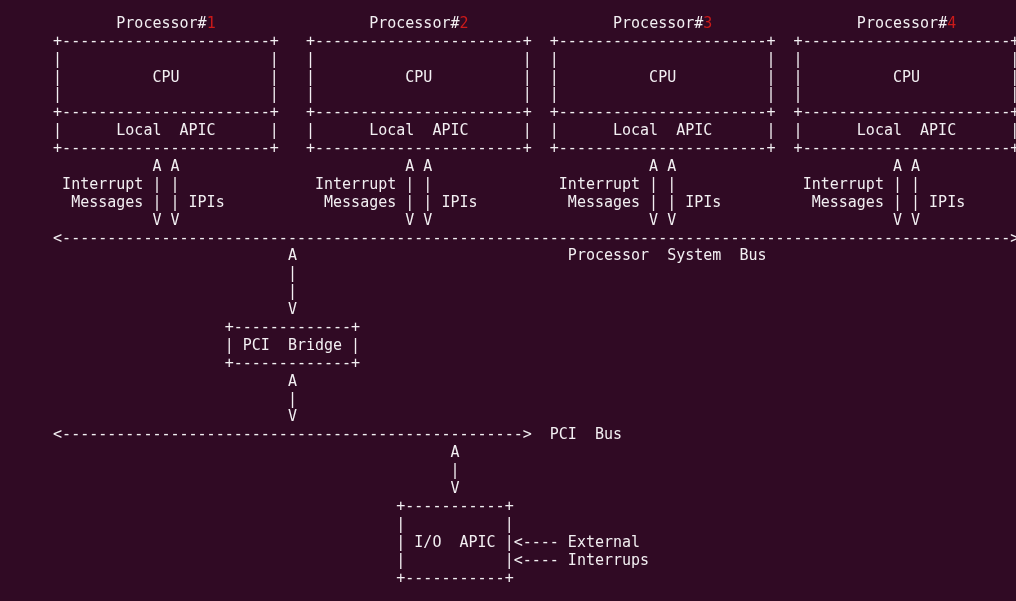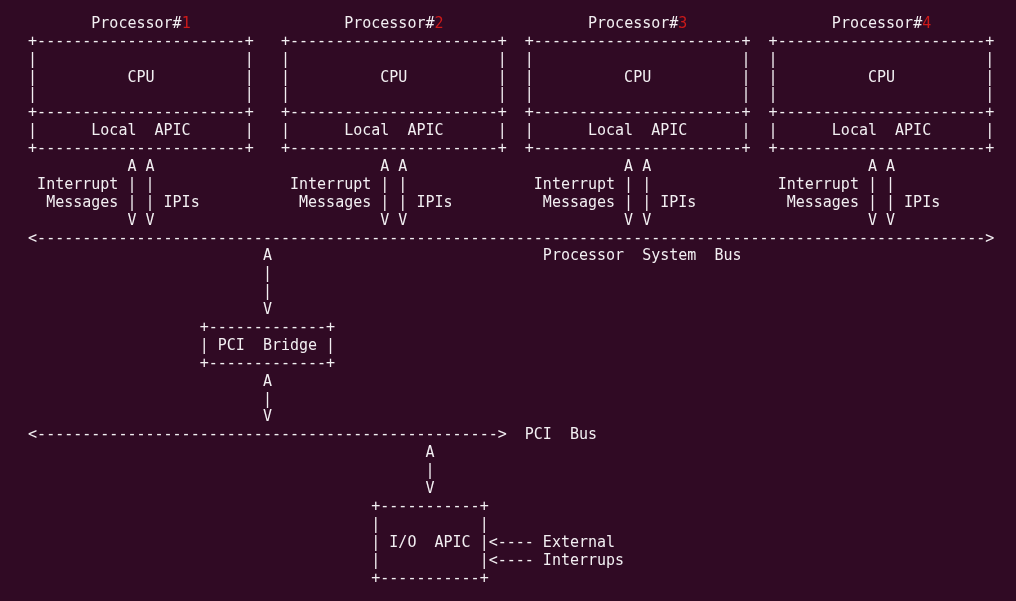--- a/index.html
+++ b/index.html
@@ -18,20 +18,21 @@
     margin: -3px 0 0 0;
     padding-left: 1px;
     font-family: "DejaVu Sans Mono", "Liberation Mono", monospace;
     font-size: 15px;
     color: #f2eff2;
   }
   .line {
     height: 17.9px;
     line-height: 17.9px;
     white-space: pre;
+    padding-left: 25px;
   }
   .red { color: #cc1a1a; }
 </style>
 </head>
 <body style="background: rgb(48, 10, 36);">
 
 <div class="terminal">
   <pre class="screen" id="screen" style="color: rgb(242, 239, 242);"><div class="line"></div><div class="line">          Processor#<span class="red" style="color: rgb(204, 26, 26);">1</span>                 Processor#<span class="red" style="color: rgb(204, 26, 26);">2</span>                Processor#<span class="red" style="color: rgb(204, 26, 26);">3</span>                Processor#<span class="red" style="color: rgb(204, 26, 26);">4</span></div><div class="line">   +-----------------------+   +-----------------------+  +-----------------------+  +-----------------------+</div><div class="line">   |                       |   |                       |  |                       |  |                       |</div><div class="line">   |          CPU          |   |          CPU          |  |          CPU          |  |          CPU          |</div><div class="line">   |                       |   |                       |  |                       |  |                       |</div><div class="line">   +-----------------------+   +-----------------------+  +-----------------------+  +-----------------------+</div><div class="line">   |      Local  APIC      |   |      Local  APIC      |  |      Local  APIC      |  |      Local  APIC      |</div><div class="line">   +-----------------------+   +-----------------------+  +-----------------------+  +-----------------------+</div><div class="line">              A A                         A A                        A A                        A A</div><div class="line">    Interrupt | |               Interrupt | |              Interrupt | |              Interrupt | |</div><div class="line">     Messages | | IPIs           Messages | | IPIs          Messages | | IPIs          Messages | | IPIs</div><div class="line">              V V                         V V                        V V                        V V</div><div class="line">   &lt;---------------------------------------------------------------------------------------------------------&gt;</div><div class="line">                             A                              Processor  System  Bus</div><div class="line">                             |</div><div class="line">                             |</div><div class="line">                             V</div><div class="line">                      +-------------+</div><div class="line">                      | PCI  Bridge |</div><div class="line">                      +-------------+</div><div class="line">                             A</div><div class="line">                             |</div><div class="line">                             V</div><div class="line">   &lt;---------------------------------------------------&gt;  PCI  Bus</div><div class="line">                                               A</div><div class="line">                                               |</div><div class="line">                                               V</div><div class="line">                                         +-----------+</div><div class="line">                                         |           |</div><div class="line">                                         | I/O  APIC |&lt;---- External</div><div class="line">                                         |           |&lt;---- Interrups</div><div class="line">                                         +-----------+</div></pre>
 </div>
 

